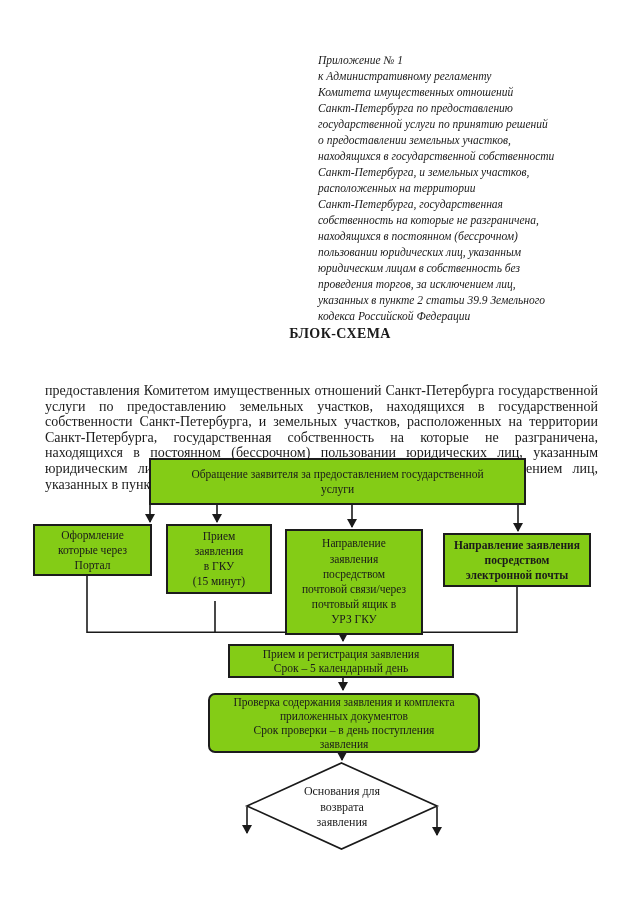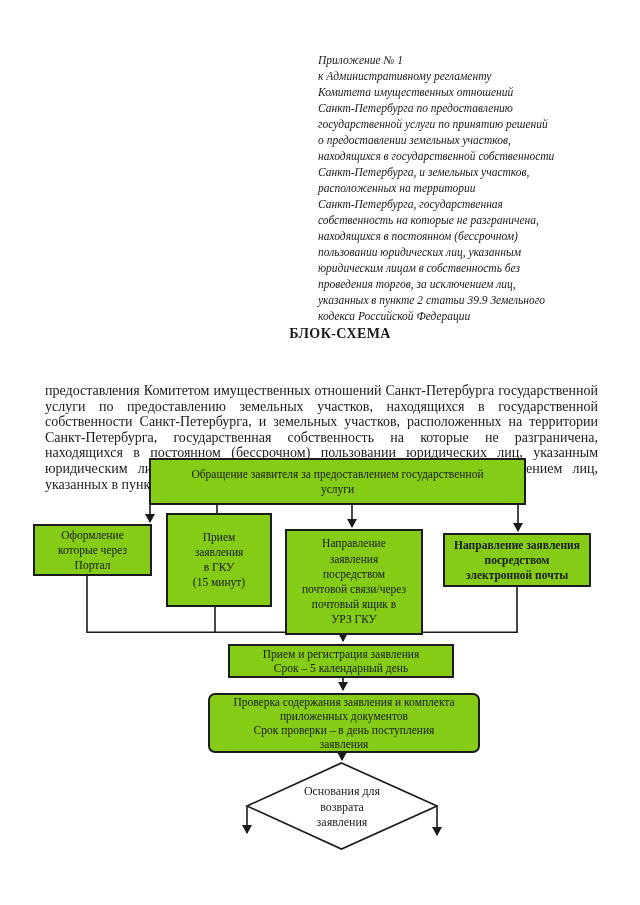--- a/index.html
+++ b/index.html
@@ -46,21 +46,21 @@
     align-items: center;
     justify-content: center;
     text-align: center;
     font-size: 11.5px;
     line-height: 15px;
     white-space: pre-line;
     padding: 1px 2px;
   }
   .node-application { left: 149px; top: 458px; width: 377px; height: 47px; }
   .node-portal      { left: 33px;  top: 524px; width: 119px; height: 52px; }
-  .node-gku         { left: 166px; top: 513px; width: 106px; height: 94px; }
+  .node-gku         { left: 166px; top: 524px; width: 106px; height: 70px; }
   .node-postal      { left: 285px; top: 529px; width: 138px; height: 106px; line-height: 15.2px; text-align: center; }
   .node-email       { left: 443px; top: 533px; width: 148px; height: 54px; font-weight: bold; }
   .node-registration{ left: 228px; top: 644px; width: 226px; height: 34px; line-height: 14.5px; }
   .node-verification{ left: 208px; top: 693px; width: 272px; height: 60px; line-height: 14px; border-radius: 7px; }
   .decision-label {
     position: absolute;
     left: 272px; top: 784px; width: 140px;
     text-align: center;
     font-size: 12px;
     line-height: 15.5px;

